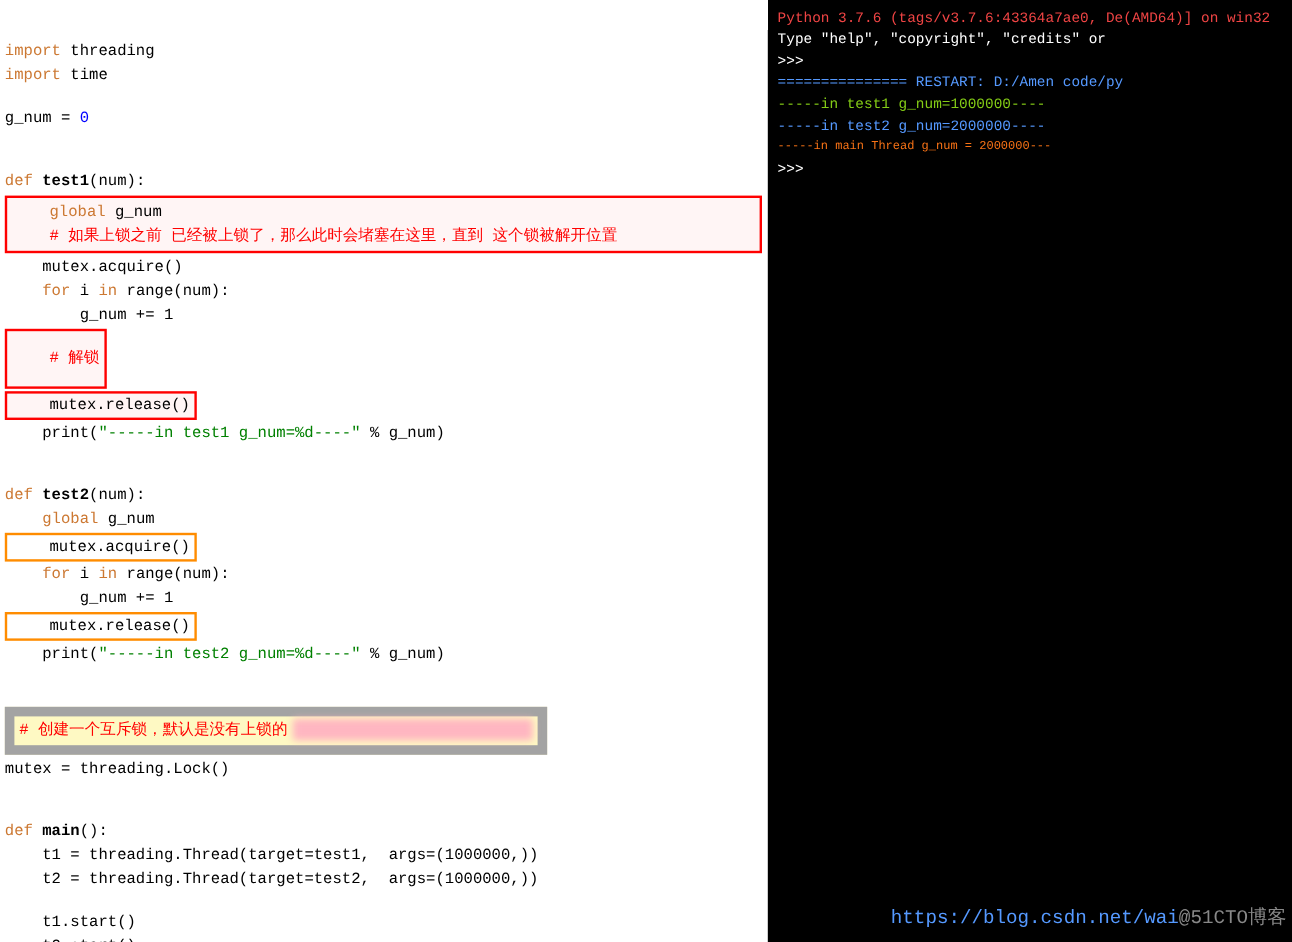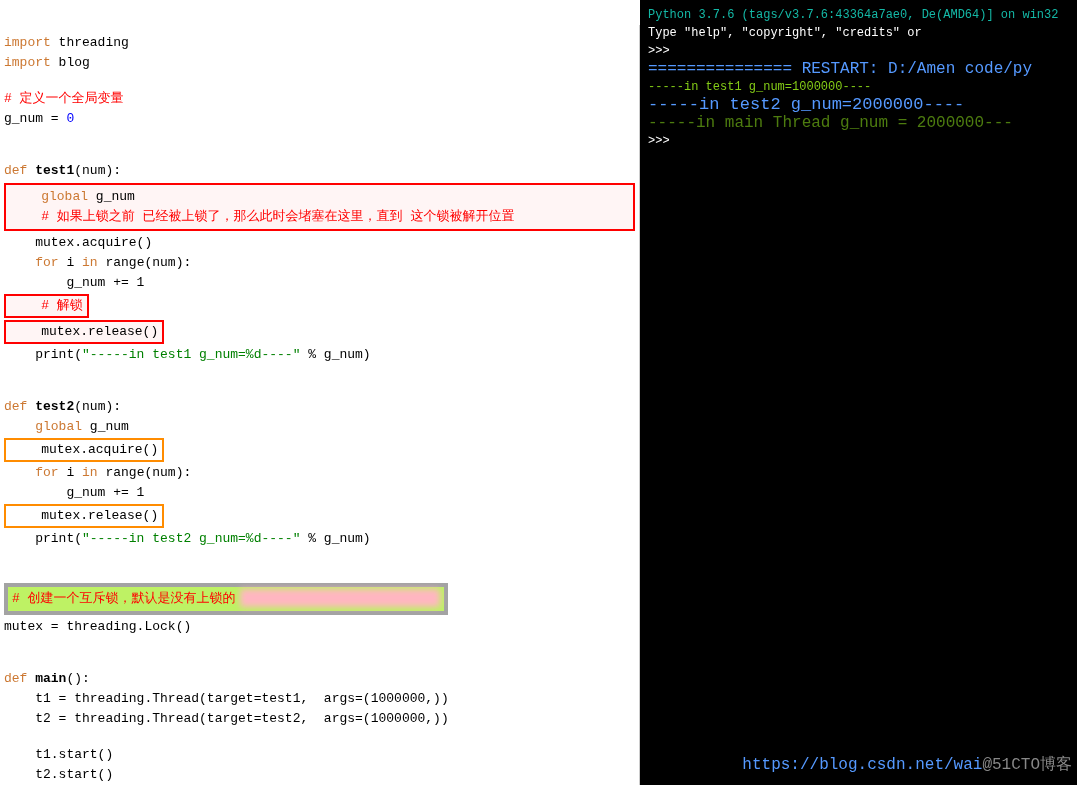--- a/index.html
+++ b/index.html
@@ -92,28 +92,25 @@
 </head>
 <body>
 
 <div id="left-panel">
   
   <div class="code-line">
     <span class="code-text"><span class="kw">import</span><span class="var"> threading</span></span>
   </div>
   
   <div class="code-line">
-    <span class="code-text"><span class="kw">import</span><span class="var"> blog</span></span>
-  </div>
-  
-  <div class="line-empty"></div>
-  
-  <div class="code-line">
-    <span class="code-text cm-red"># 定义一个全局变量</span>
-  </div>
+    <span class="code-text"><span class="kw">import</span><span class="var"> time</span></span>
+  </div>
+  
+  <div class="line-empty"></div>
+  
   
   <div class="code-line">
     <span class="code-text"><span class="var">g_num </span><span class="var">= </span><span class="num">0</span></span>
   </div>
   
   <div class="line-empty"></div>
   <div class="line-empty"></div>
   
   <div class="code-line">
     <span class="code-text"><span class="kw">def </span><span class="fn">test1</span><span class="var">(num):</span></span>
@@ -133,29 +130,29 @@
   </div>
   
   <div class="code-line">
     <span class="code-text">    <span class="kw">for</span> i <span class="kw">in</span> range(num):</span>
   </div>
   
   <div class="code-line">
     <span class="code-text">        g_num += 1</span>
   </div>
   
+  <div style="display:inline-block; border:2px solid #ff0000; background:#fff5f5; padding:13px 4px; margin:1px 0;">
+    <div class="code-line">
+      <span class="code-text cm-red">    # 解锁</span>
+    </div>
+  </div>
+  <br>
+  
   <div style="display:inline-block; border:2px solid #ff0000; background:#fff5f5; padding:0 4px; margin:1px 0;">
     <div class="code-line">
-      <span class="code-text cm-red">    # 解锁</span>
-    </div>
-  </div>
-  <br>
-  
-  <div style="display:inline-block; border:2px solid #ff0000; background:#fff5f5; padding:0 4px; margin:1px 0;">
-    <div class="code-line">
       <span class="code-text">    mutex.release()</span>
     </div>
   </div>
   <br>
   
   <div class="code-line">
     <span class="code-text">    print(<span class="str">"-----in test1 g_num=%d----"</span> % g_num)</span>
   </div>
   
   <div class="line-empty"></div>
@@ -190,21 +187,21 @@
   </div>
   <br>
   
   <div class="code-line">
     <span class="code-text">    print(<span class="str">"-----in test2 g_num=%d----"</span> % g_num)</span>
   </div>
   
   <div class="line-empty"></div>
   <div class="line-empty"></div>
   
-  <div style="border:4px solid #a3a3a3; background:#bef264; padding:2px 4px; margin:2px 0; display:inline-block;">
+  <div style="border:8px solid #a3a3a3; background:#fef9c3; padding:2px 4px; margin:2px 0; display:inline-block;">
     <div class="code-line">
       <span class="code-text cm-red"># 创建一个互斥锁，默认是没有上锁的</span>
       <span class="blurred-block"></span>
     </div>
   </div>
   <br>
   <div class="code-line">
     <span class="code-text">mutex = threading.Lock()</span>
   </div>
   
@@ -237,39 +234,39 @@
   
   
   
   
   
   
   
 </div>
 
 <div id="right-panel">
-  <div style="color:#14b8a6; font-size:12px; line-height:18px;">
+  <div style="color:#ef4444; font-size:12px; line-height:18px;">
     <span>Python 3.7.6 (tags/v3.7.6:43364a7ae0, De(AMD64)] on win32</span>
   </div>
   <div style="color:#ffffff; font-size:12px; line-height:18px;">
     <span>Type "help", "copyright", "credits" or</span>
   </div>
   <div style="color:#ffffff; font-size:12px; line-height:18px;">
     <span>&gt;&gt;&gt;</span>
   </div>
-  <div style="color:#5599ff; font-size:16px; line-height:18px;">
+  <div style="color:#5599ff; font-size:12px; line-height:18px;">
     <span>=============== RESTART: D:/Amen code/py</span>
   </div>
   <div style="color:#84cc16; font-size:12px; line-height:18px;">
     <span>-----in test1 g_num=1000000----</span>
   </div>
-  <div style="color:#5599ff; font-size:17px; line-height:18px;">
+  <div style="color:#5599ff; font-size:12px; line-height:18px;">
     <span>-----in test2 g_num=2000000----</span>
   </div>
-  <div style="color:#4d7c0f; font-size:16px; line-height:18px;">
+  <div style="color:#f97316; font-size:10px; line-height:18px;">
     <span>-----in main Thread g_num = 2000000---</span>
   </div>
   <div style="color:#ffffff; font-size:12px; line-height:18px;">
     <span>&gt;&gt;&gt;</span>
   </div>
 
   <div class="watermark">
     <span style="color:#5599ff;">https://blog.csdn.net/wai</span><span>@51CTO博客</span>
   </div>
 </div>

